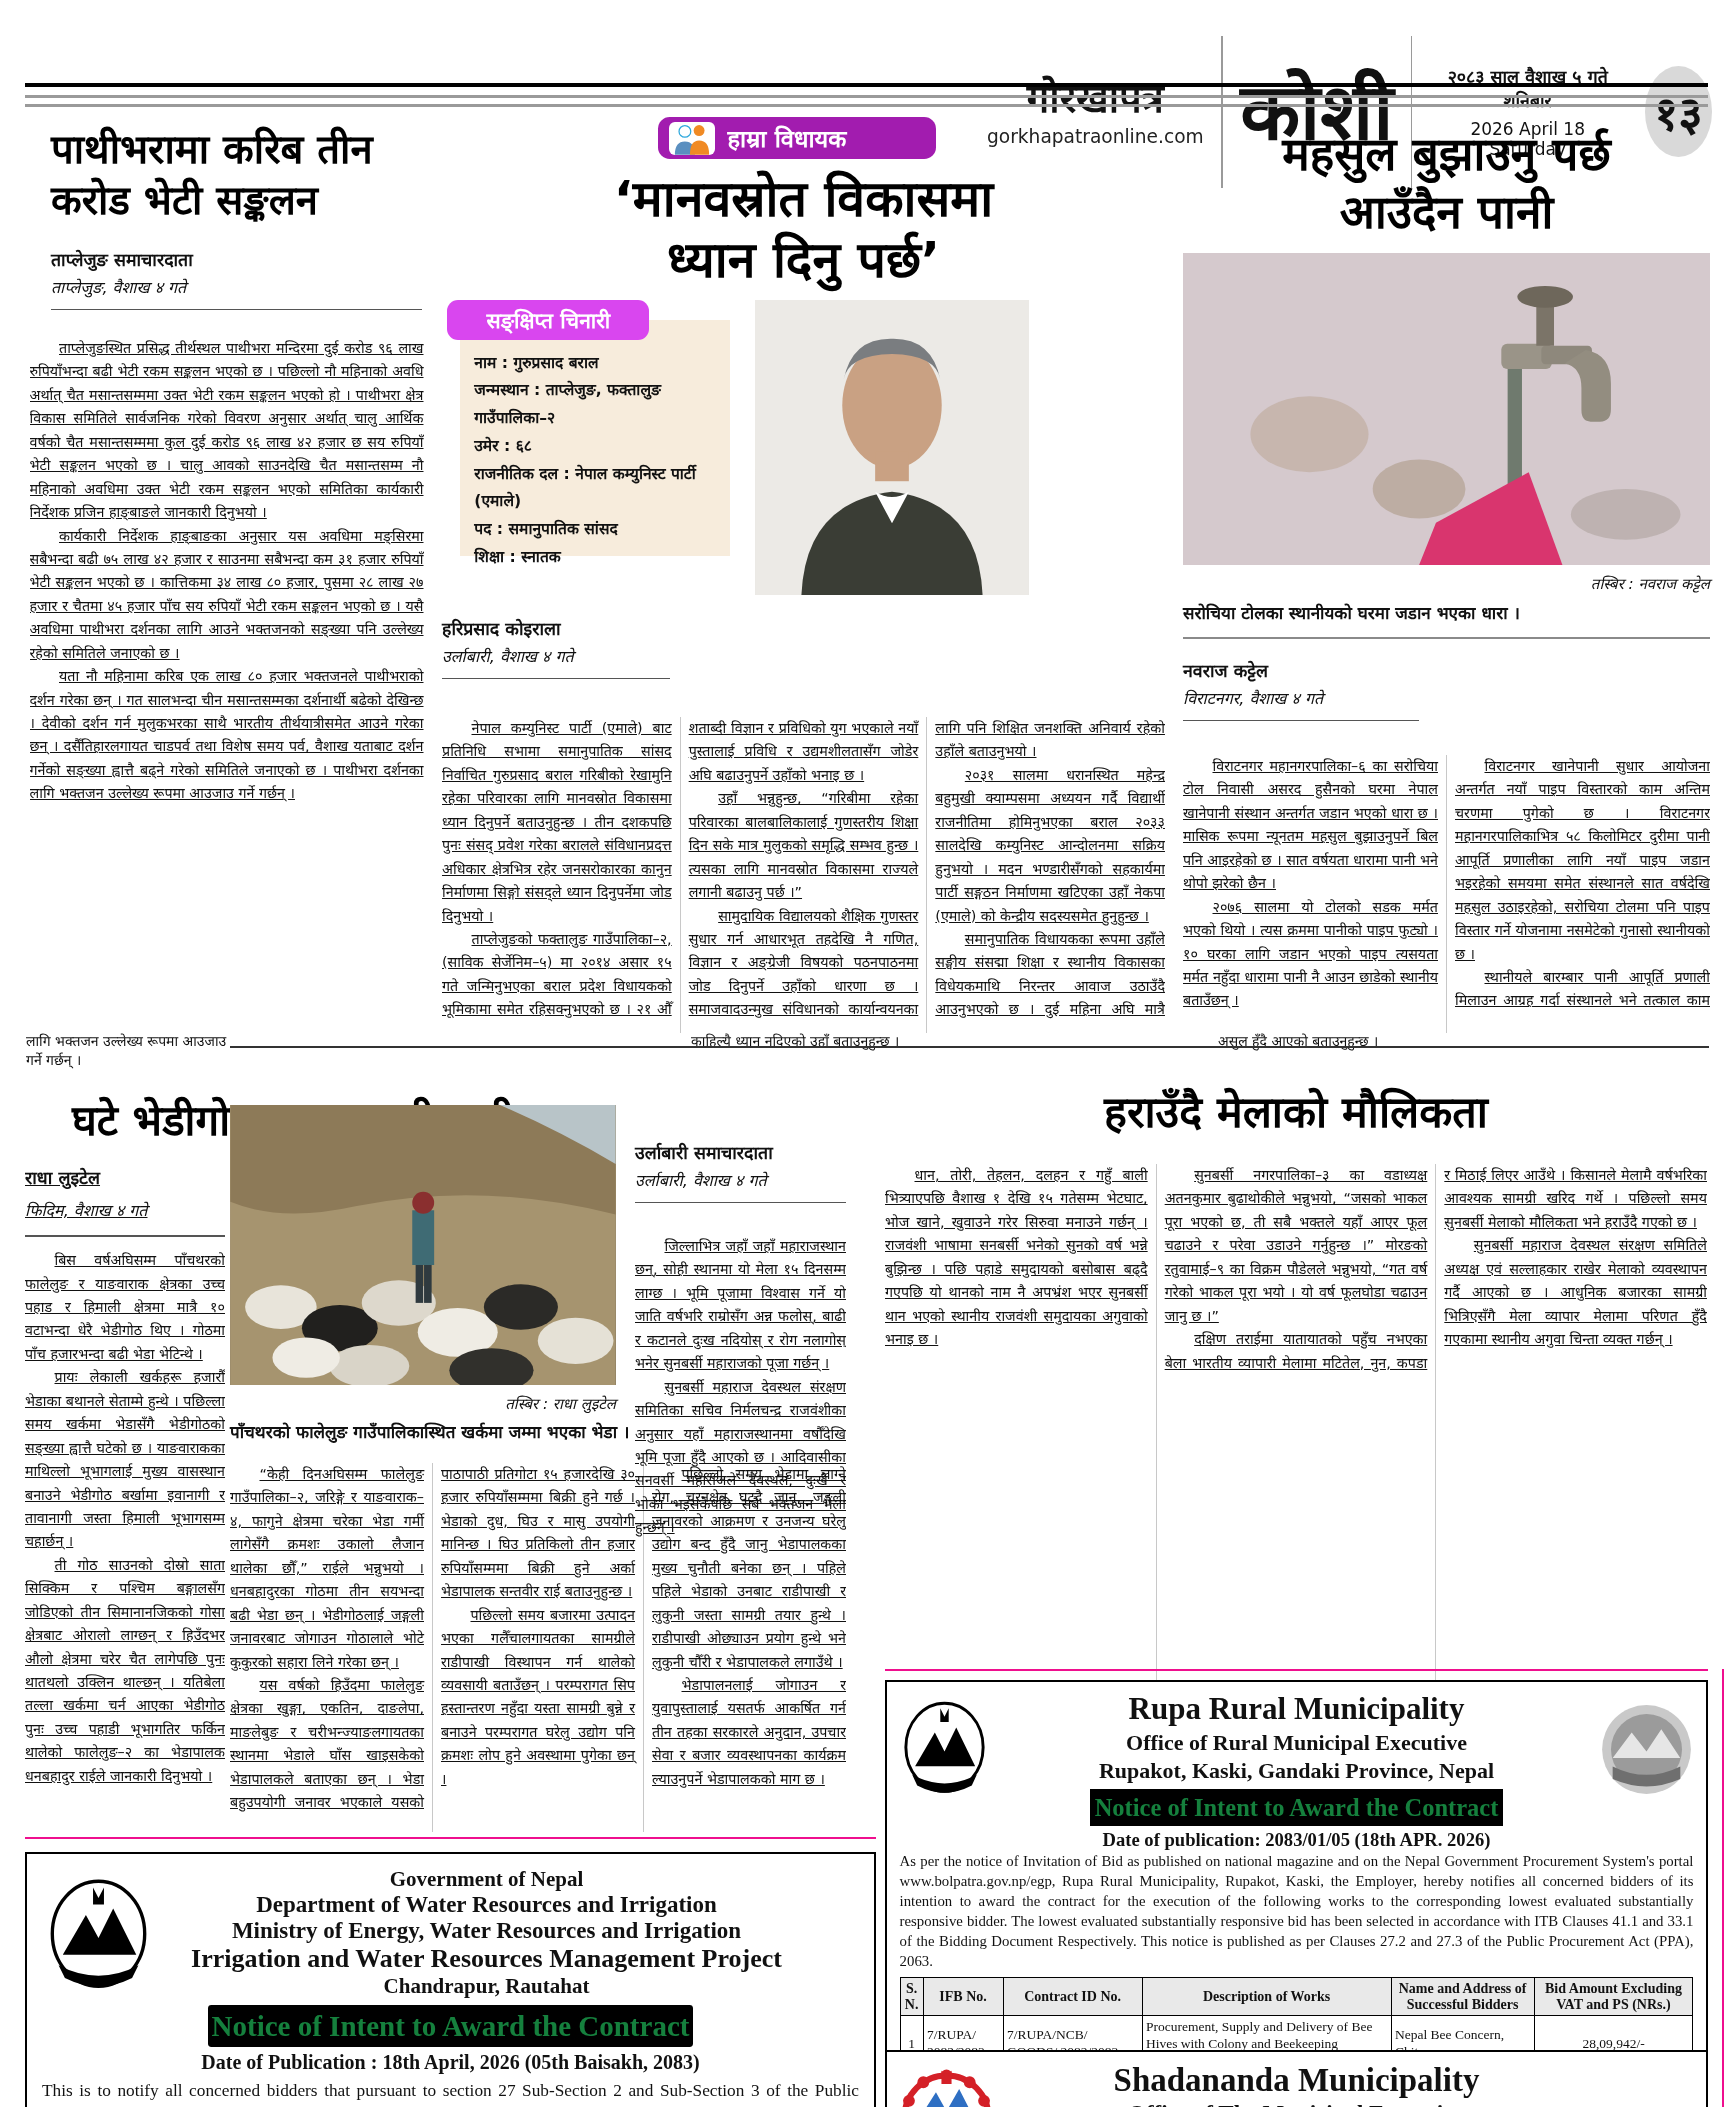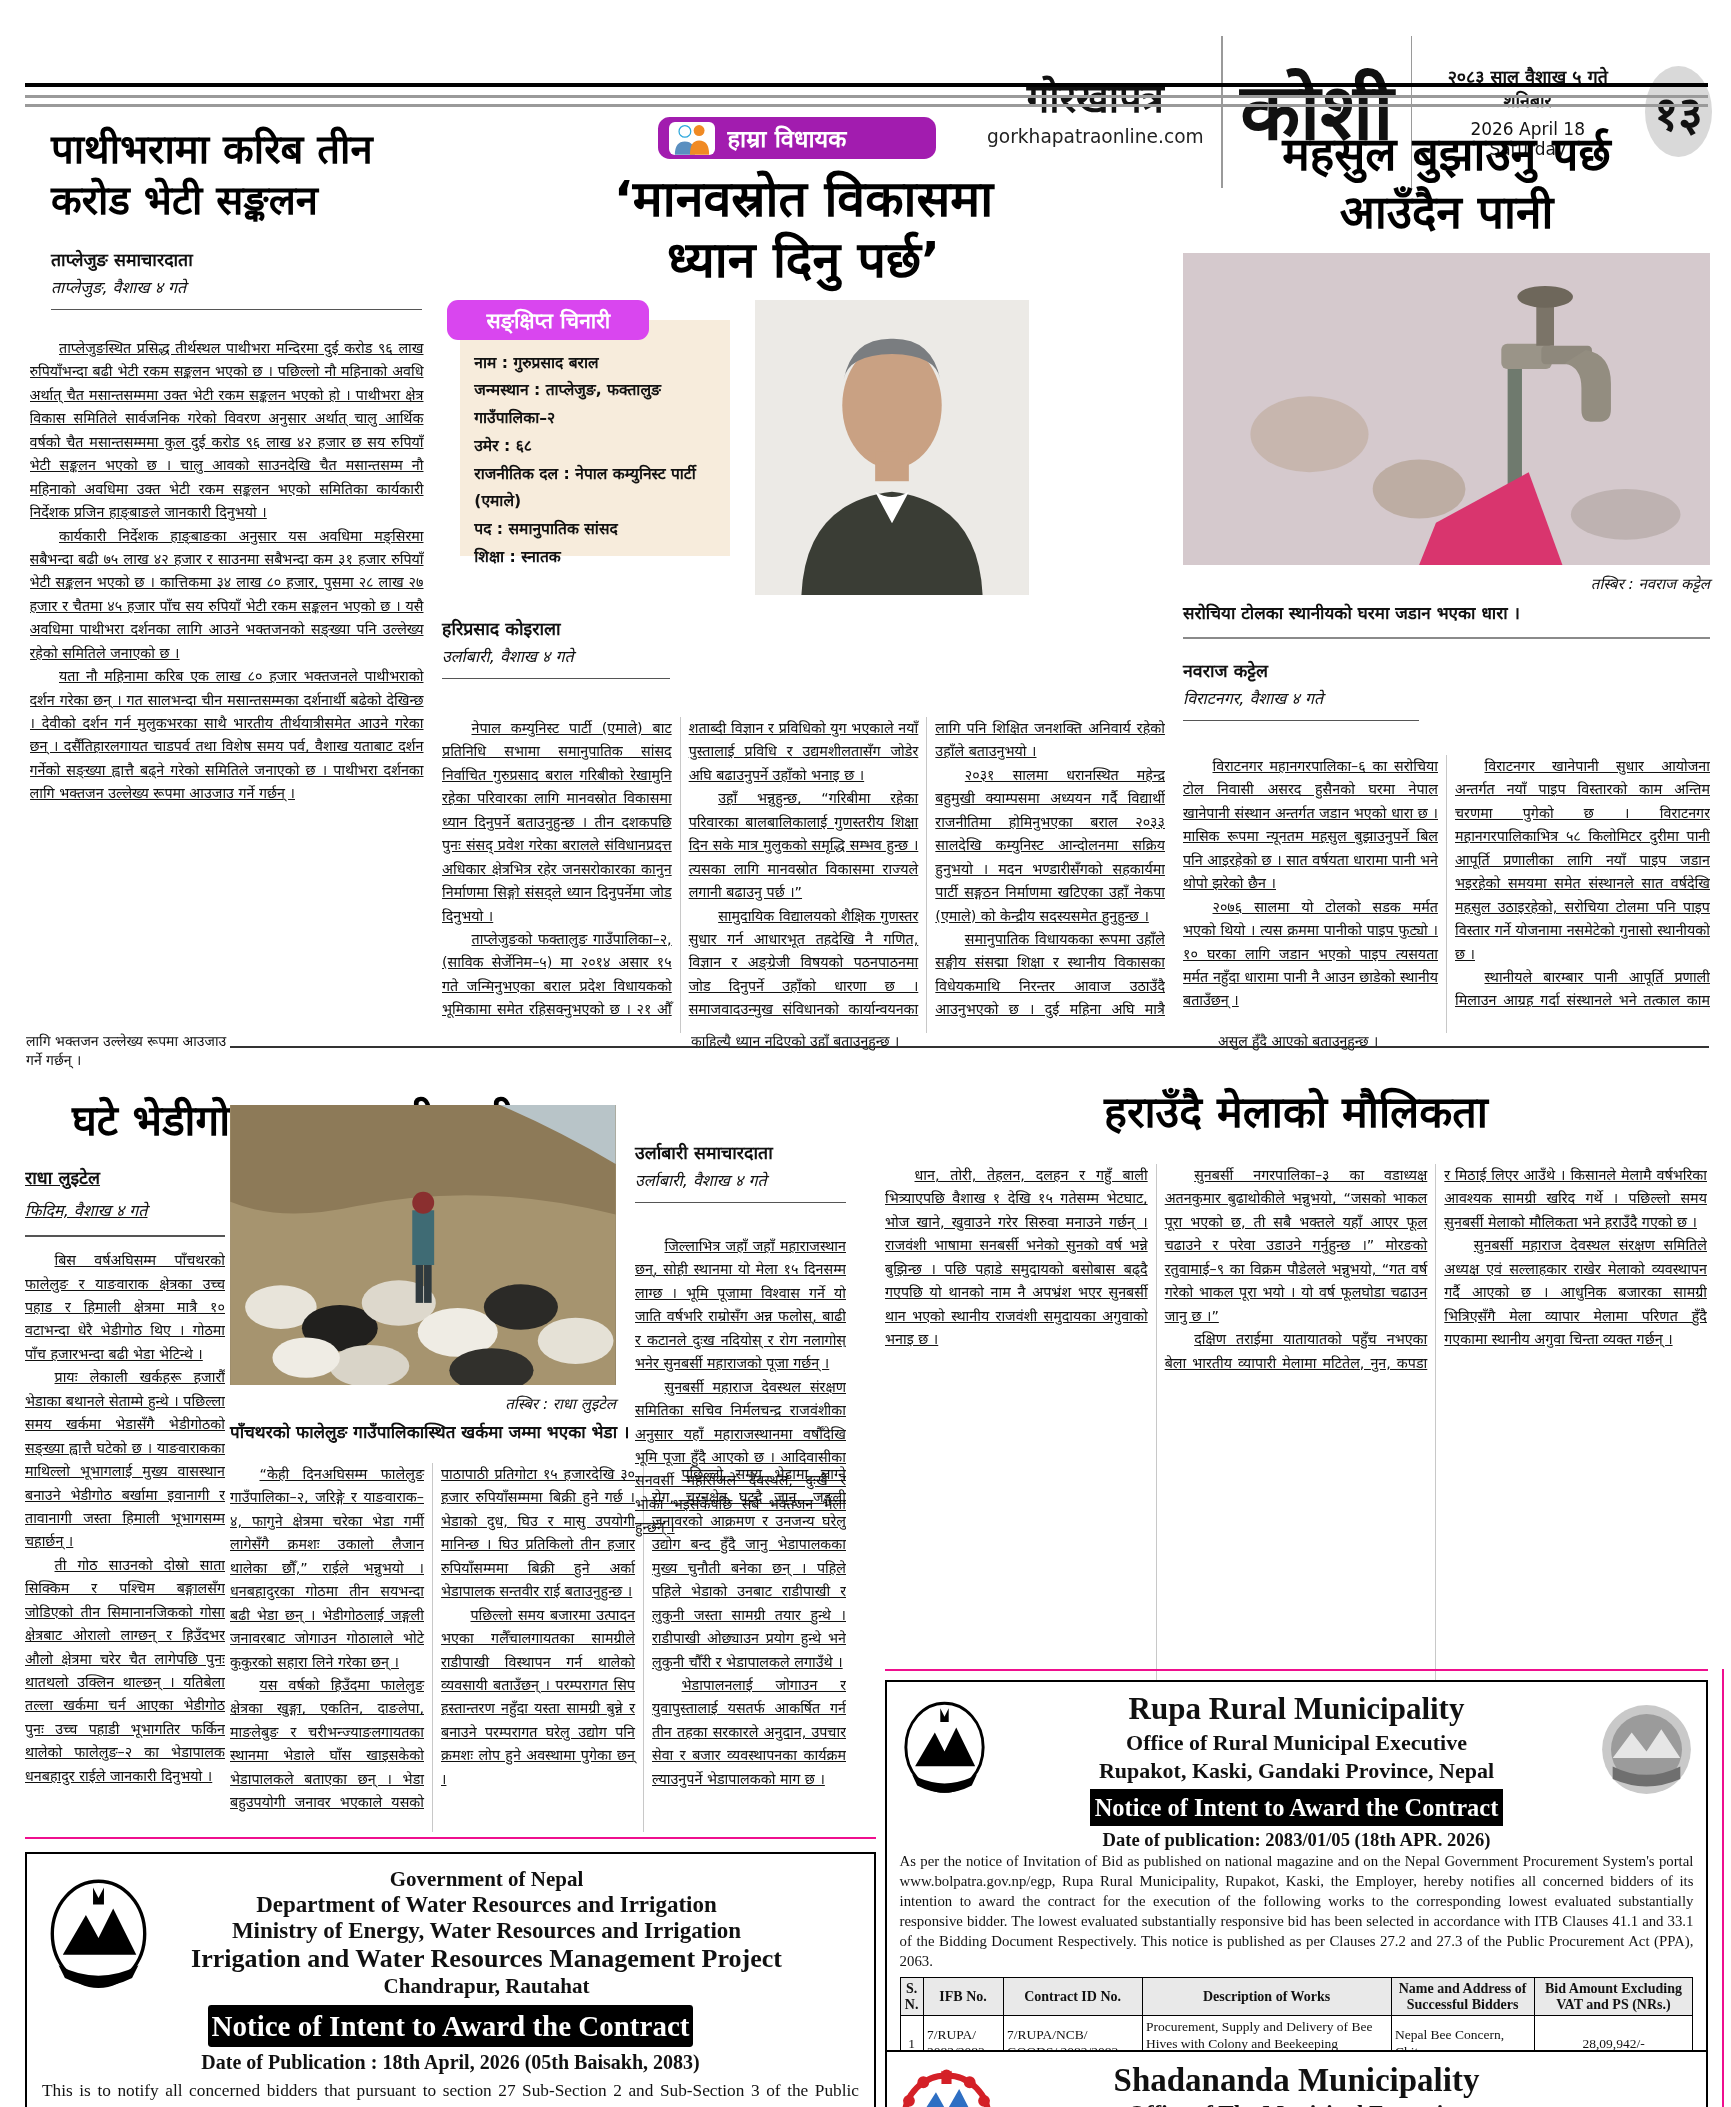--- a/index.html
+++ b/index.html
@@ -79,21 +79,21 @@
   .artD-credit { top:1393px; left:230px; width:386px; }
   .artD-cap { top:1420px; left:230px; width:405px; }
   .artD-body { top:1463px; left:230px; width:616px; height:369px; }
   .artE-by { top:1140px; left:635px; width:211px; }
   .artE-col1 { top:1235px; left:635px; width:211px; height:548px; }
   .artE-hl { top:1081px; left:885px; width:822px; font-size:43px; }
   .artE-body { top:1164px; left:885px; width:822px; height:662px; }
 
   
   .notice { border:2.5px solid #000; background:#fff; font-family:"Liberation Serif", serif; }
-  .nt-banner { background:#000; color:#ffffff; font-weight:bold; display:flex; align-items:center; justify-content:center; }
+  .nt-banner { background:#000; color:#15803d; font-weight:bold; display:flex; align-items:center; justify-content:center; }
   .nt-table { border-collapse:collapse; width:100%; }
   .nt-table th, .nt-table td { border:1.3px solid #000; padding:4.2px 5px; vertical-align:middle; }
   .nt-table th { background:#e9e9e9; font-weight:bold; text-align:center; }
 
   .ntF { top:1852px; left:25px; width:851px; height:696px; padding:12.6px 15px; }
   .ntF-logo { position:absolute; top:21px; left:18.6px; }
   .ntF-line1 { font-size:21px; font-weight:bold; }
   .ntF-line2 { font-size:23px; font-weight:bold; }
   .ntF-proj { font-size:26px; font-weight:bold; }
   .ntF-banner { width:485px; height:42px; margin:6.7px auto 4.2px auto; font-size:29px; border-radius:3.4px; }

